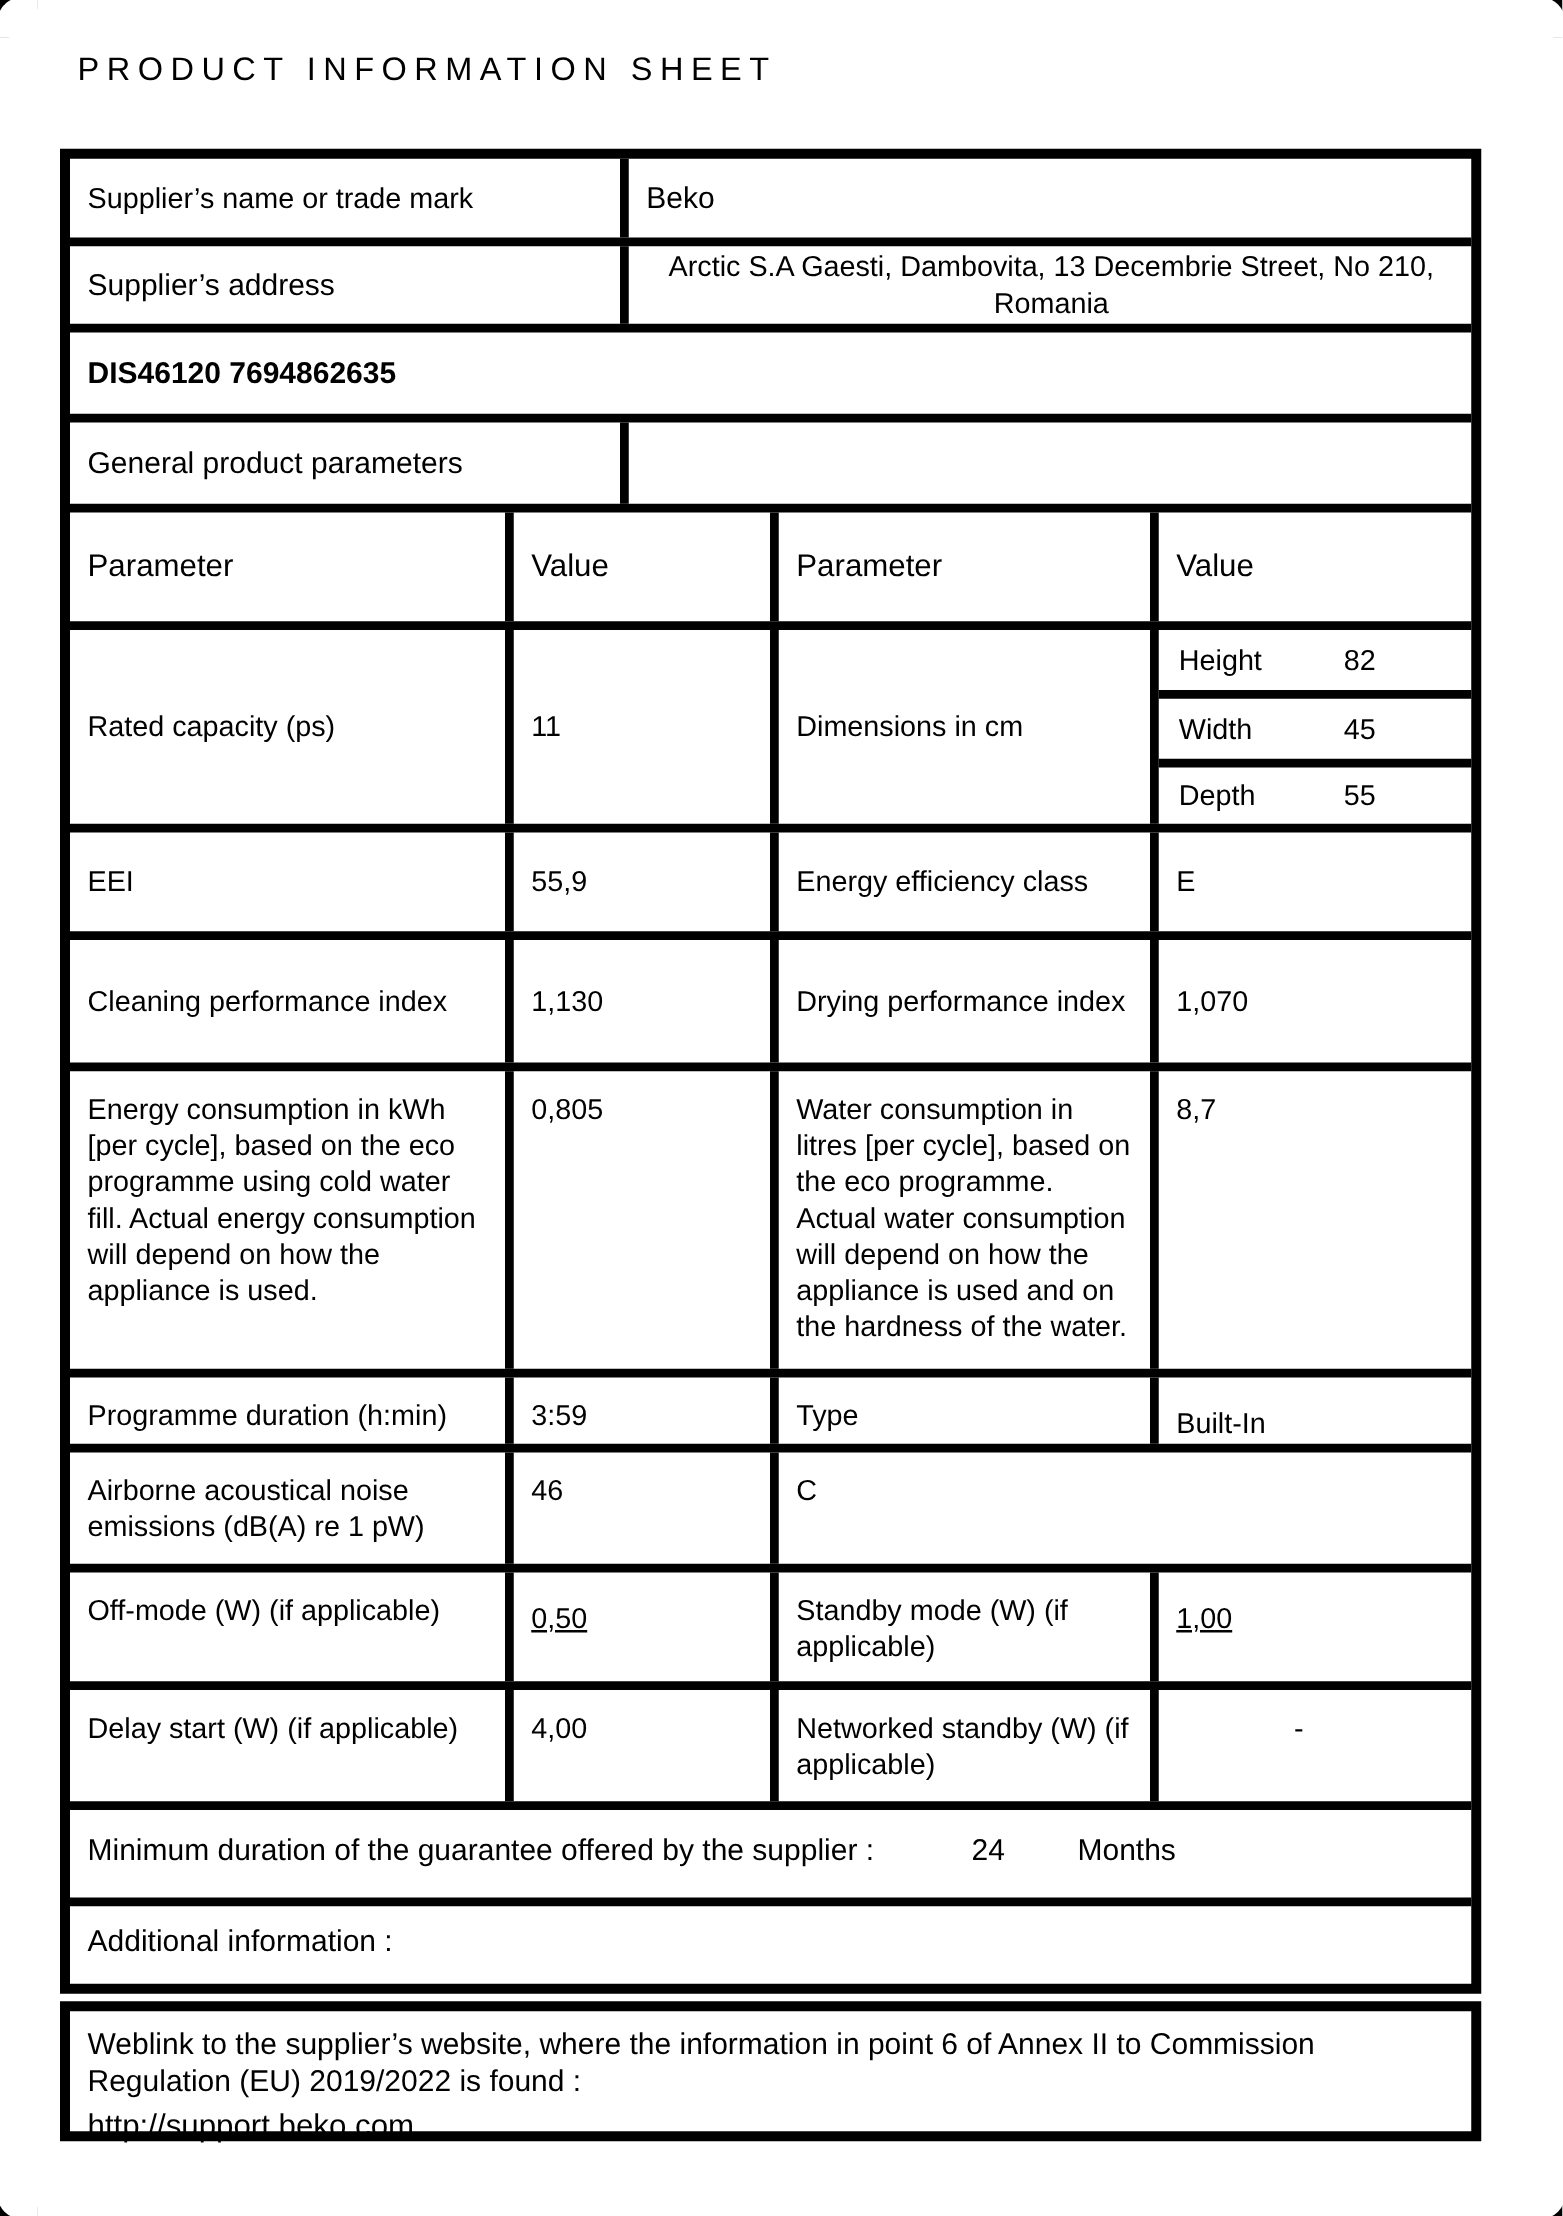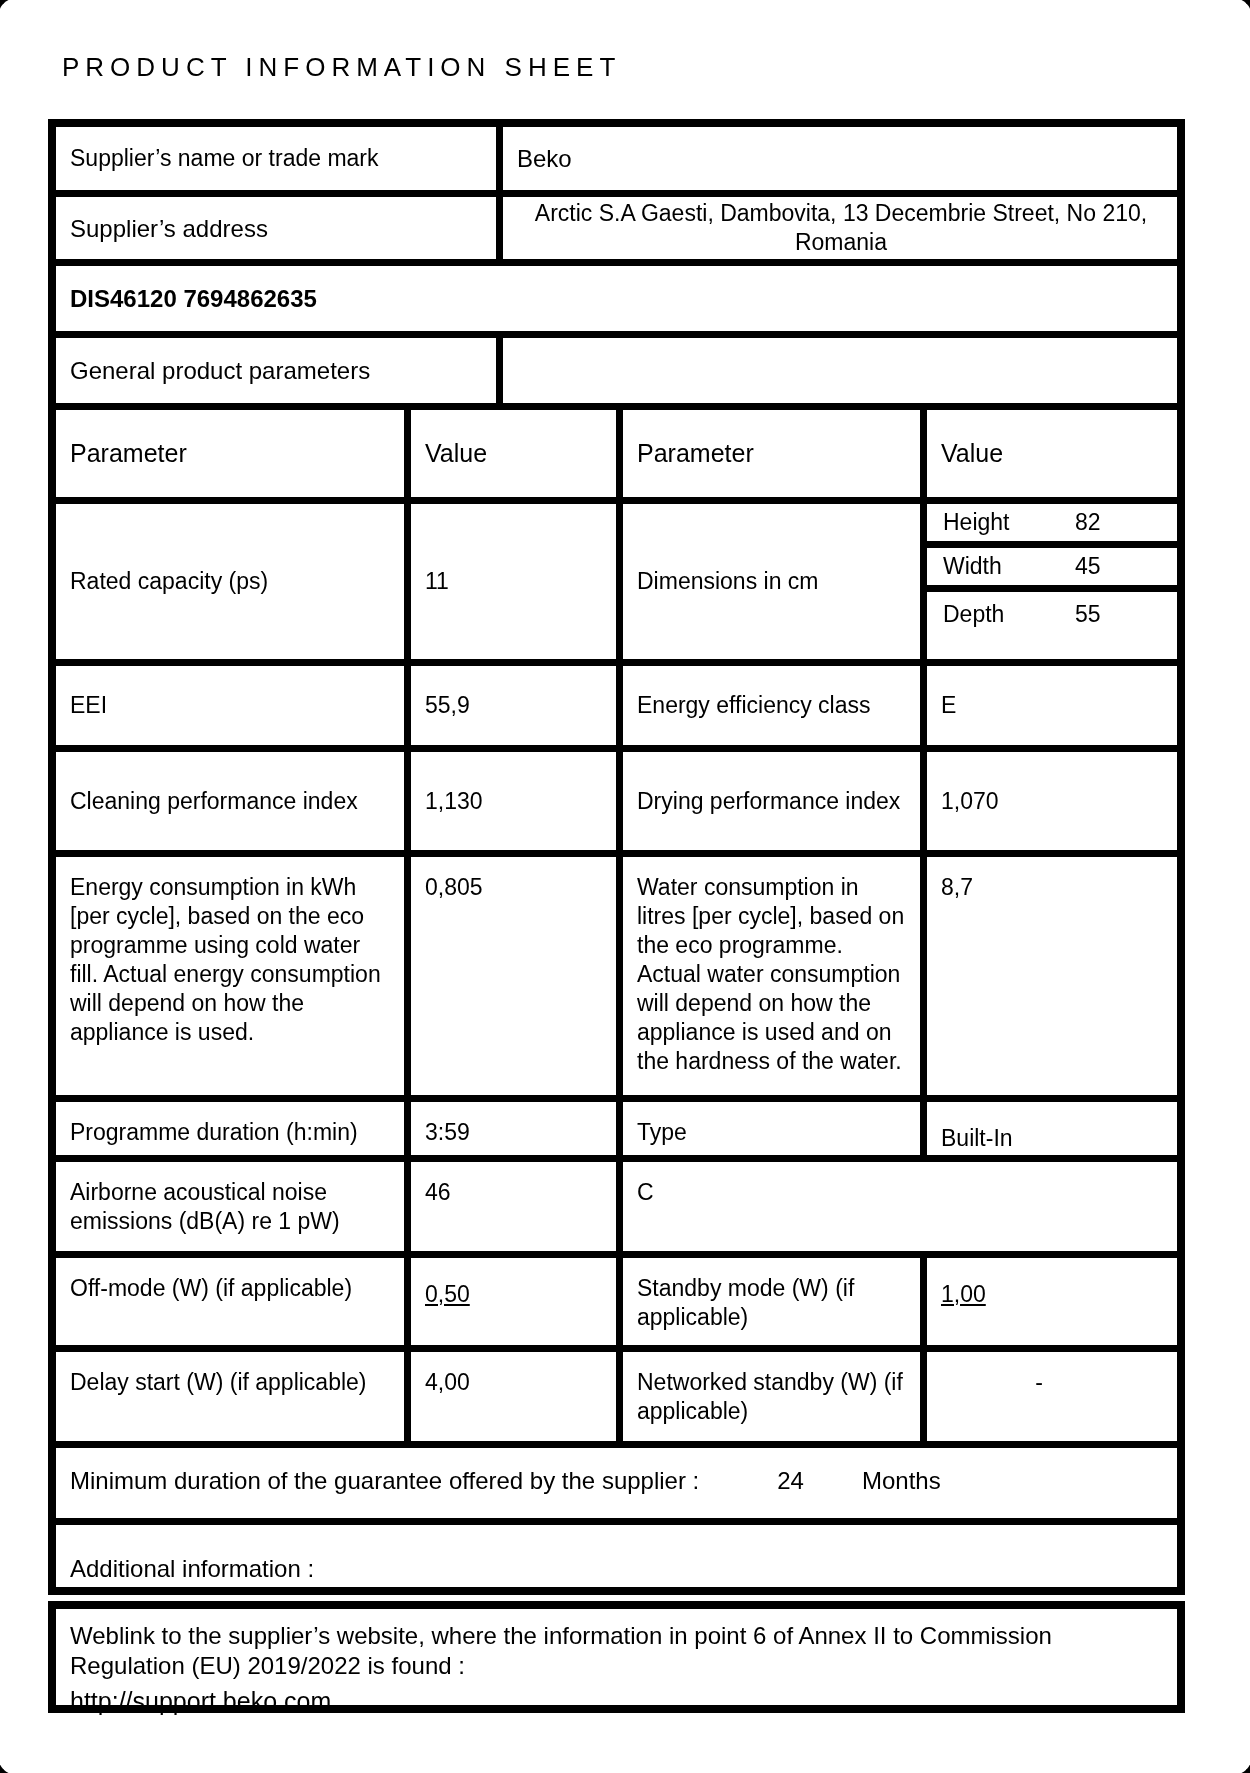--- a/index.html
+++ b/index.html
@@ -7,29 +7,29 @@
     position:relative; width:1250px; height:1773px; background:#ffffff;
     font-family:"Liberation Sans", sans-serif; color:#000; overflow:hidden;
   }
   .corner { position:absolute; width:32px; height:32px; border:5px solid #000; }
   .corner.tl { left:-7px; top:-7px;  border-right:none; border-bottom:none; border-top-left-radius:24px; }
   .corner.tr { right:-7px; top:-7px; border-left:none;  border-bottom:none; border-top-right-radius:24px; }
   .corner.bl { left:-7px; bottom:-7px; border-right:none; border-top:none; border-bottom-left-radius:24px; }
   .corner.br { right:-7px; bottom:-7px; border-left:none; border-top:none; border-bottom-right-radius:24px; }
 
   .title {
-    position:absolute; left:62px; top:52px;
+    position:absolute; left:62px; top:40px;
     font-size:26px; font-weight:400; letter-spacing:6px; white-space:nowrap;
   }
 
   .doc { position:absolute; left:48px; top:119px; width:1137px; }
   .tbl { border:8px solid #000; box-sizing:border-box; background:#fff; }
 
   .row { display:flex; border-bottom:7px solid #000; box-sizing:border-box; align-items:stretch; }
-  .row.no-bb { border-bottom:none;align-items:flex-end; }
+  .row.no-bb { border-bottom:none; }
 
   .cell {
     box-sizing:border-box; border-right:7px solid #000;
     padding:0 12px 0 14px; display:flex; align-items:center;
     font-size:23px; line-height:29px;
   }
   .cell.last { border-right:none; }
   .cell.topal { align-items:flex-start; padding-top:16px; }
 
   
@@ -49,21 +49,21 @@
   .h77{height:77px} .h62{height:62px}
 
   .hdr .cell { font-size:25px; }
   .bold { font-weight:bold; font-size:24px; }
   .bigtext { font-size:24px; }
 
   
   .dimcell { padding:0; display:block; }
   .dimrow {
     display:flex; align-items:center; box-sizing:border-box;
-    border-bottom:7px solid #000; height:44px; padding-left:16px;
+    border-bottom:7px solid #000; height:55px; padding-left:16px;
     font-size:23px;
   }
   .dimrow.no-bb { border-bottom:none; height:45px; }
   .dimval { margin-left:auto; margin-right:62px; width:40px; text-align:left; }
 
   
   .pt22 { padding-top:22px; align-items:flex-start; }
   .pt30 { padding-top:22px; align-items:flex-start;text-decoration:underline; }
 
   

